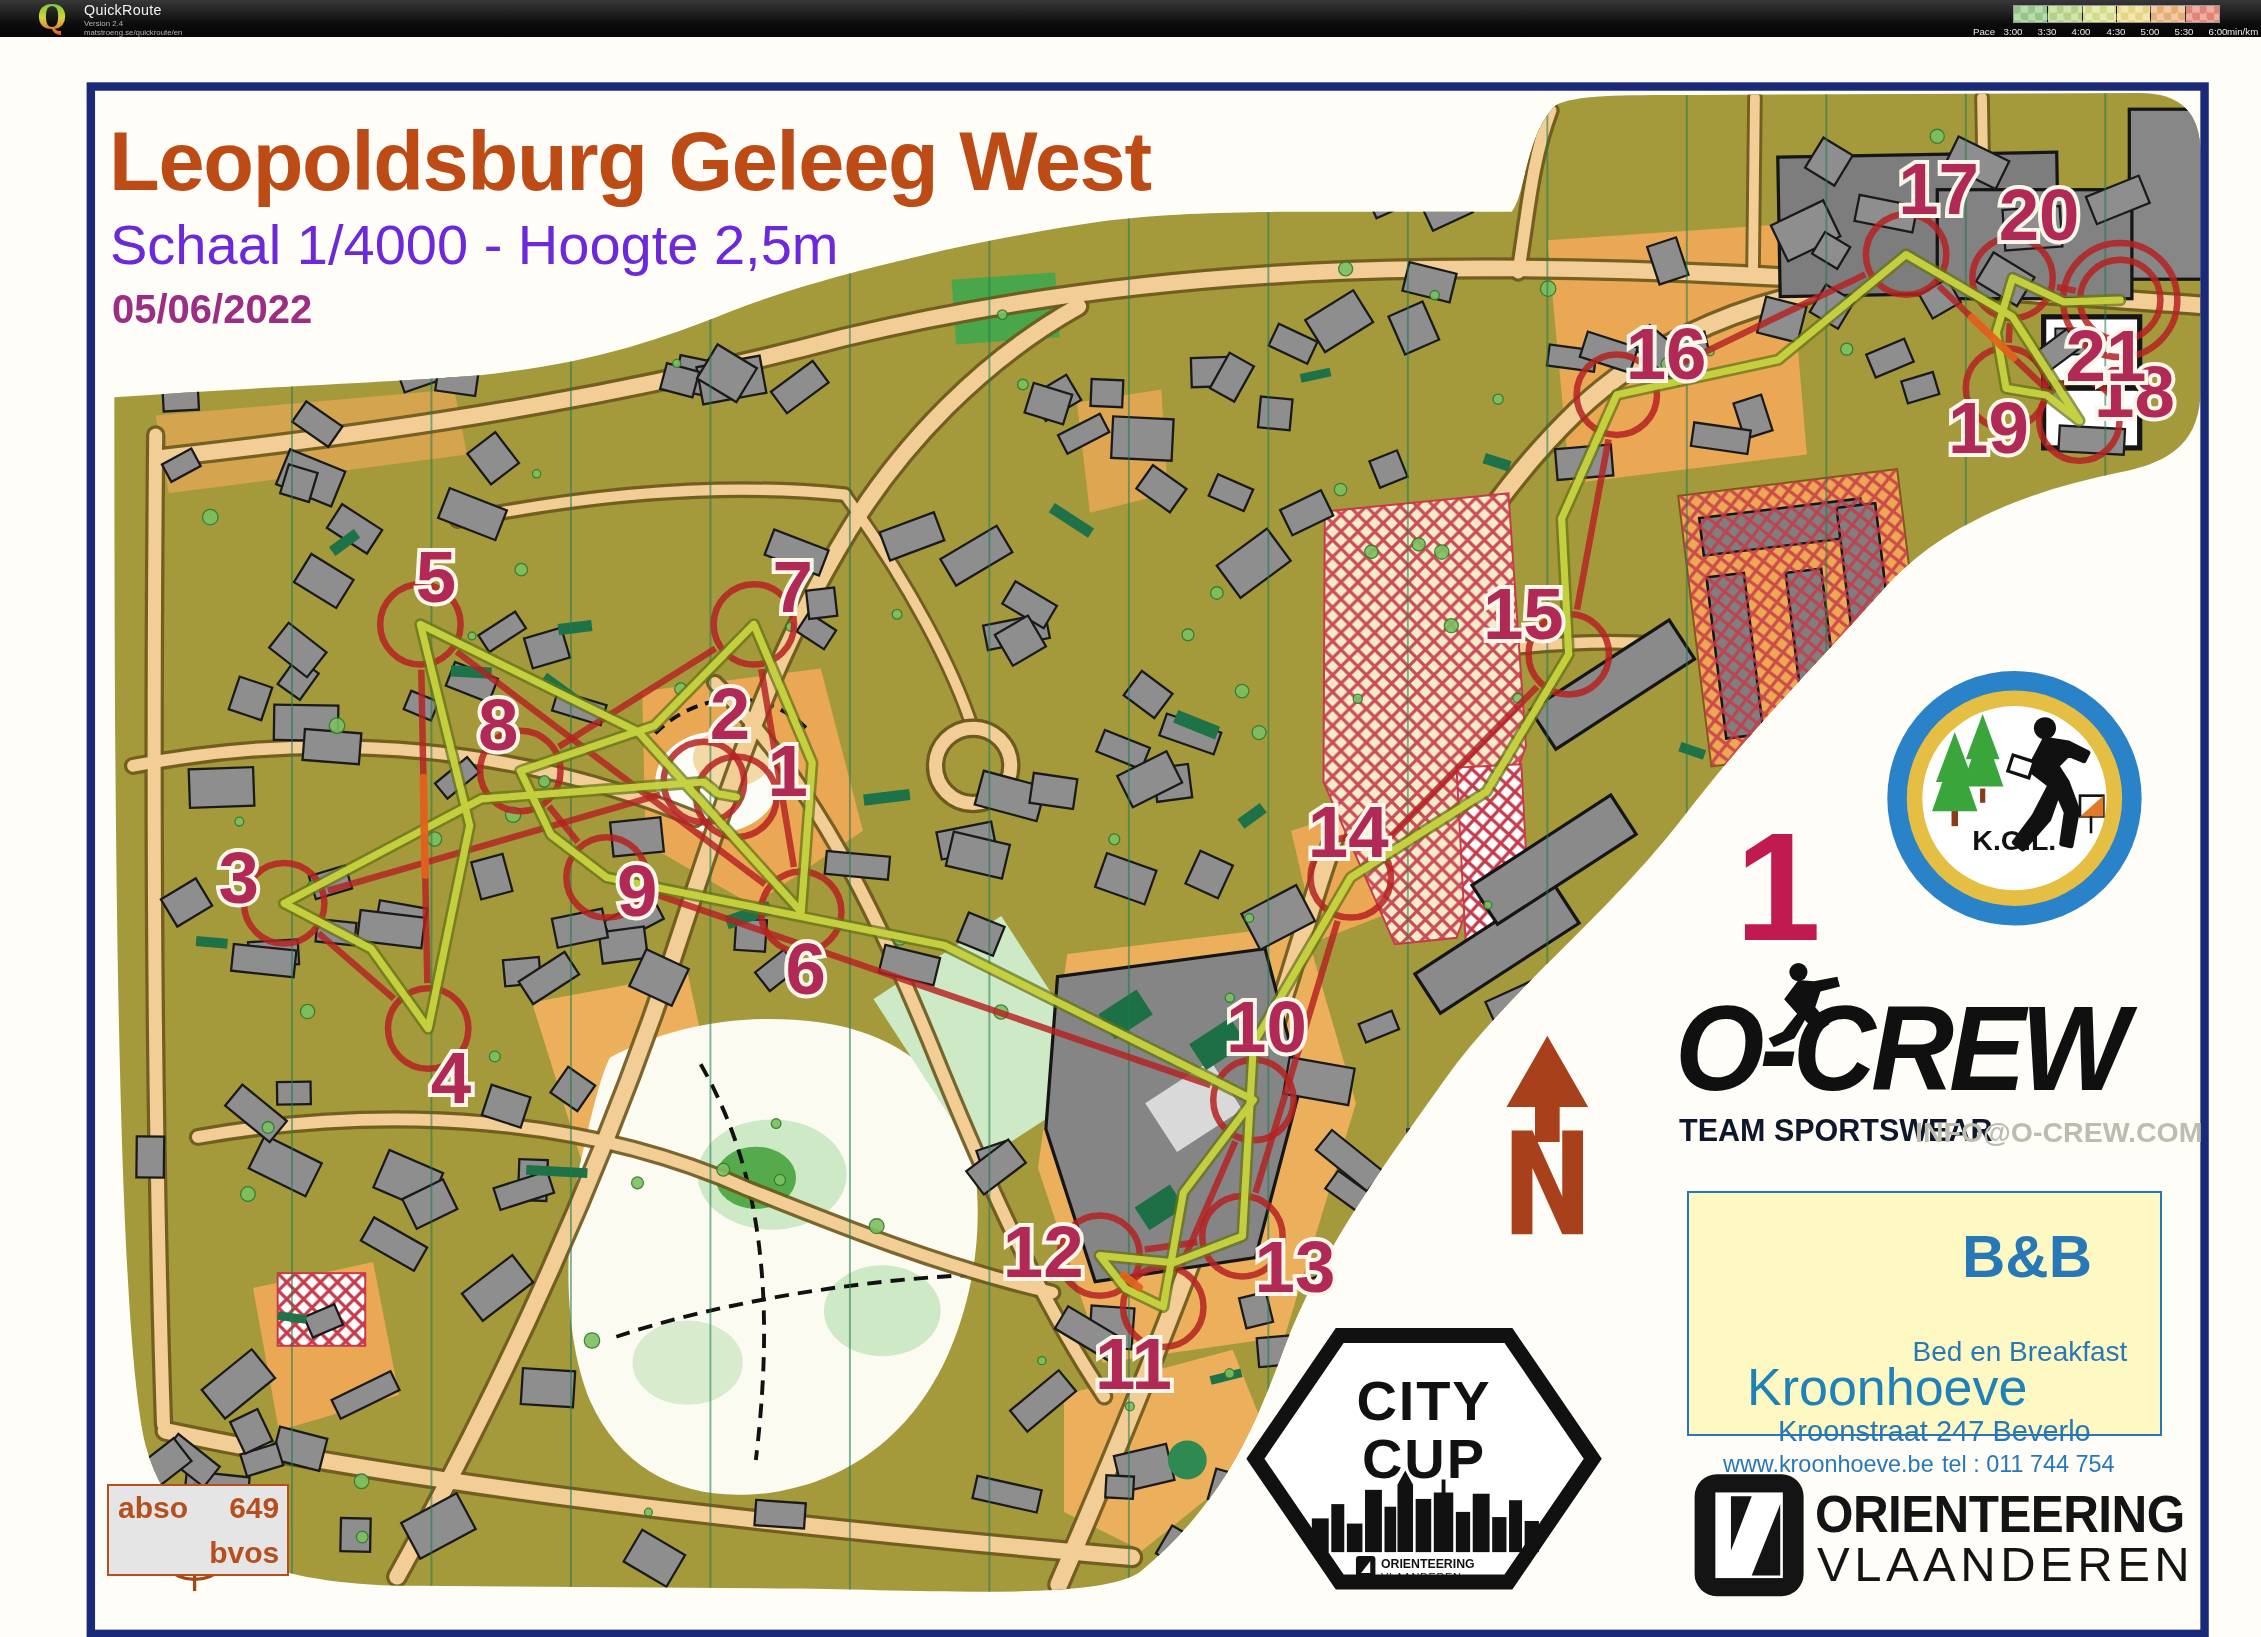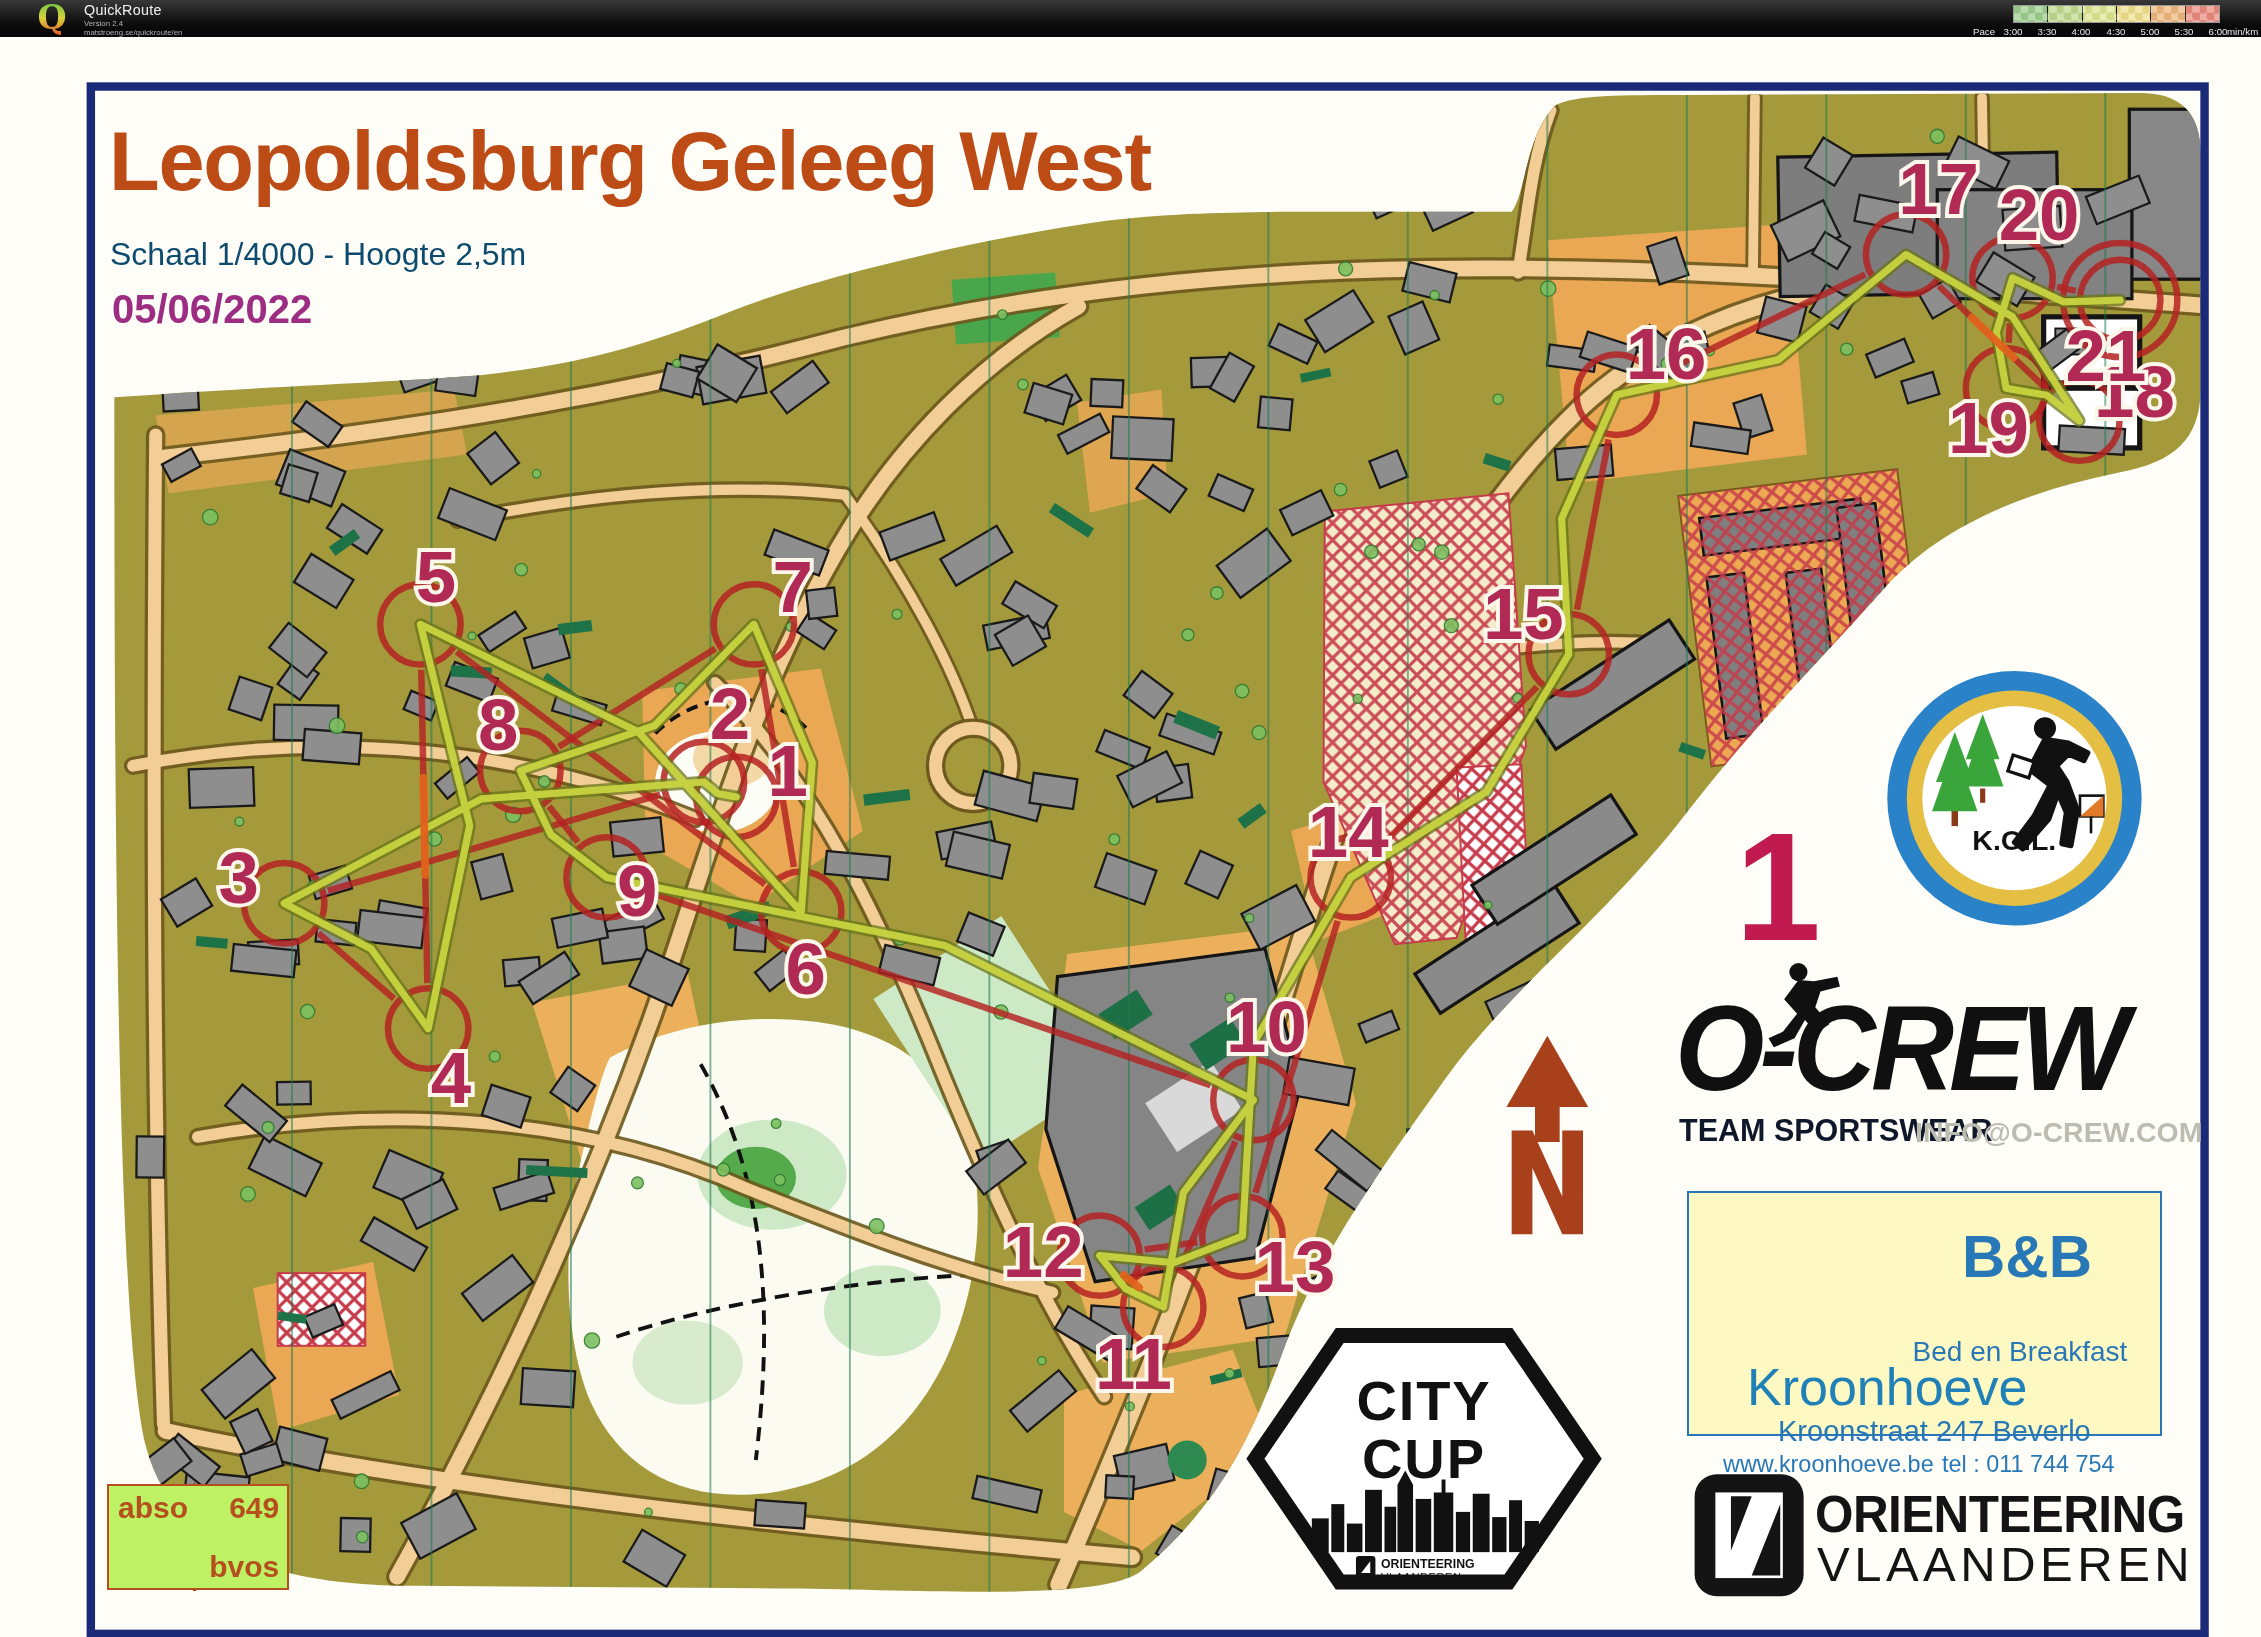--- a/index.html
+++ b/index.html
@@ -18,21 +18,21 @@
   #legendbar .seg{flex:1 1 0;position:relative;}
   #legendbar .seg:not(:last-child){border-right:0.6px solid #111;}
   #legendbar::after{content:"";position:absolute;inset:0;
       background:repeating-conic-gradient(rgba(255,255,255,.30) 0% 25%, rgba(0,0,0,.04) 0% 50%);
       background-size:14.3px 14.3px;pointer-events:none;}
   .tick{position:absolute;top:21px;transform:translateX(-50%);font-size:9.7px;color:#e8e8e8;}
   .ticklabel{position:absolute;top:21px;font-size:9.7px;color:#e8e8e8;}
   
   #sheet-title{position:absolute;left:109px;top:114px;font-size:83px;font-weight:700;
                letter-spacing:-1.3px;color:#bd4b15;z-index:10;}
-  #sheet-sub{position:absolute;left:110px;top:212px;font-size:32px;color:#0c4a6e;z-index:10;margin-top:24px;}
+  #sheet-sub{position:absolute;left:110px;top:212px;font-size:56px;color:#6d28d9;z-index:10;}
   #sheet-date{position:absolute;left:112px;top:278px;font-size:40px;font-weight:700;color:#9c2d82;z-index:10;margin-top:9px;}
   
   .ov-txt1{position:absolute;left:1815px;top:1485px;font-size:51px;font-weight:900;color:#141414;
            letter-spacing:-0.6px;transform:scaleX(.97);transform-origin:left;z-index:10;}
   .ov-txt2{position:absolute;left:1817px;top:1536px;font-size:49px;font-weight:400;color:#141414;
            letter-spacing:4.5px;z-index:10;}
   .kempen{position:absolute;left:1888px;top:937px;width:273px;text-align:center;font-size:36px;
           font-weight:700;color:#1878c8;z-index:10;}
   .bignum{position:absolute;left:1726px;top:799px;width:104px;text-align:center;font-size:154px;
           font-weight:700;color:#c01a50;z-index:10;}
@@ -44,21 +44,21 @@
   #bnb{position:absolute;left:1687px;top:1191px;width:475px;height:245px;background:#fef9c3;
        border:2.6px solid #2878b8;box-sizing:border-box;z-index:10;}
   .bnb-bb{position:absolute;left:247px;top:29px;width:182px;text-align:center;font-size:60px;
           font-weight:700;color:#2878b8;}
   .bnb-sub{position:absolute;left:214px;top:125px;width:234px;text-align:center;font-size:28px;color:#2878b8;margin-top:18px;}
   .bnb-name{position:absolute;left:58px;top:164px;font-size:52px;color:#2080b8;}
   .bnb-addr{position:absolute;left:65px;top:222px;font-size:29px;color:#2878b8;margin-left:24px;}
   .bnb-web{position:absolute;left:34px;top:258px;font-size:23.4px;color:#2878b8;}
   .bnb-tel{position:absolute;left:253px;top:258px;font-size:23.4px;color:#2878b8;}
   
-  #abso{position:absolute;left:107px;top:1484px;width:182px;height:106px;background:#bef264;
+  #abso{position:absolute;left:107px;top:1484px;width:182px;height:92px;background:#e5e5e5;
         border:2.6px solid #b5501e;box-sizing:border-box;z-index:10;}
   .abso-tl{position:absolute;left:9px;top:5.2px;font-size:30px;font-weight:700;color:#b5501e;}
   .abso-tr{position:absolute;right:7.8px;top:5.2px;font-size:30px;font-weight:700;color:#b5501e;}
   .abso-br{position:absolute;right:7.8px;bottom:3.9px;font-size:30px;font-weight:700;color:#b5501e;}
   
   .cc-1{position:absolute;left:1346px;top:1368px;width:156px;text-align:center;font-size:56px;
         font-weight:800;letter-spacing:1.9px;color:#111;z-index:11;}
   .cc-2{position:absolute;left:1346px;top:1426px;width:156px;text-align:center;font-size:56px;
         font-weight:800;letter-spacing:1.9px;color:#111;z-index:11;}
   .cc-s1{position:absolute;left:1381px;top:1557px;font-size:12.3px;font-weight:800;color:#111;z-index:11;}

